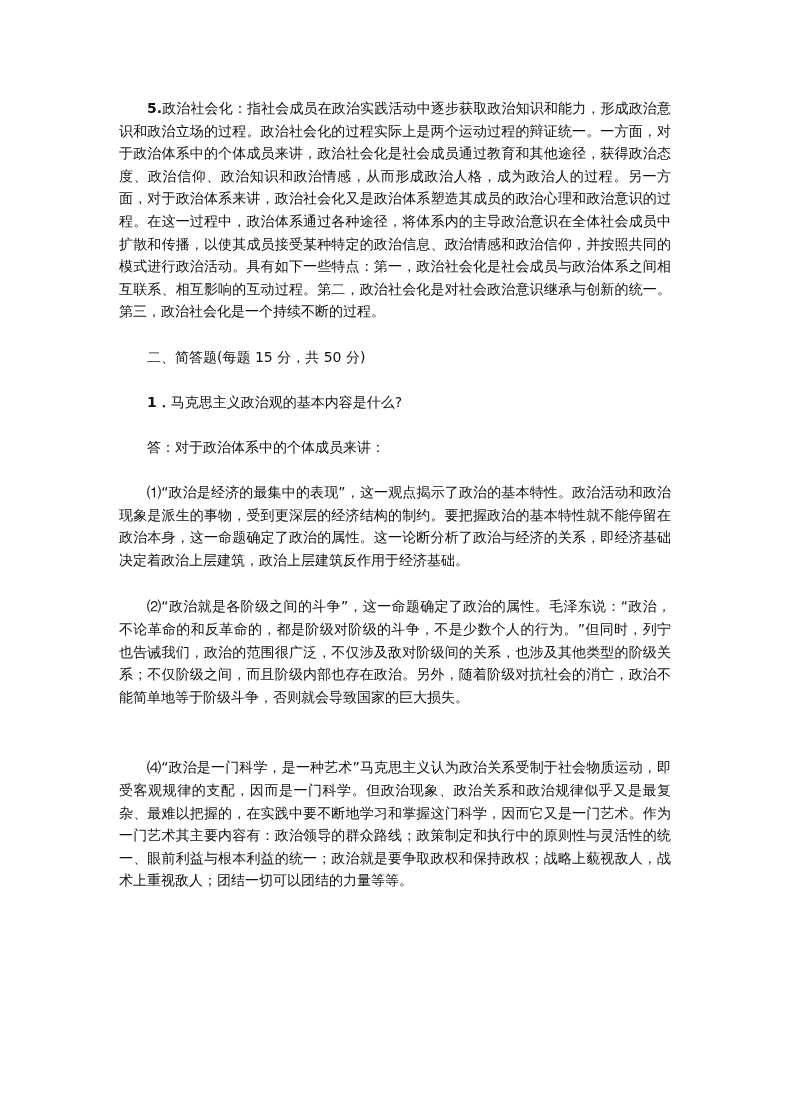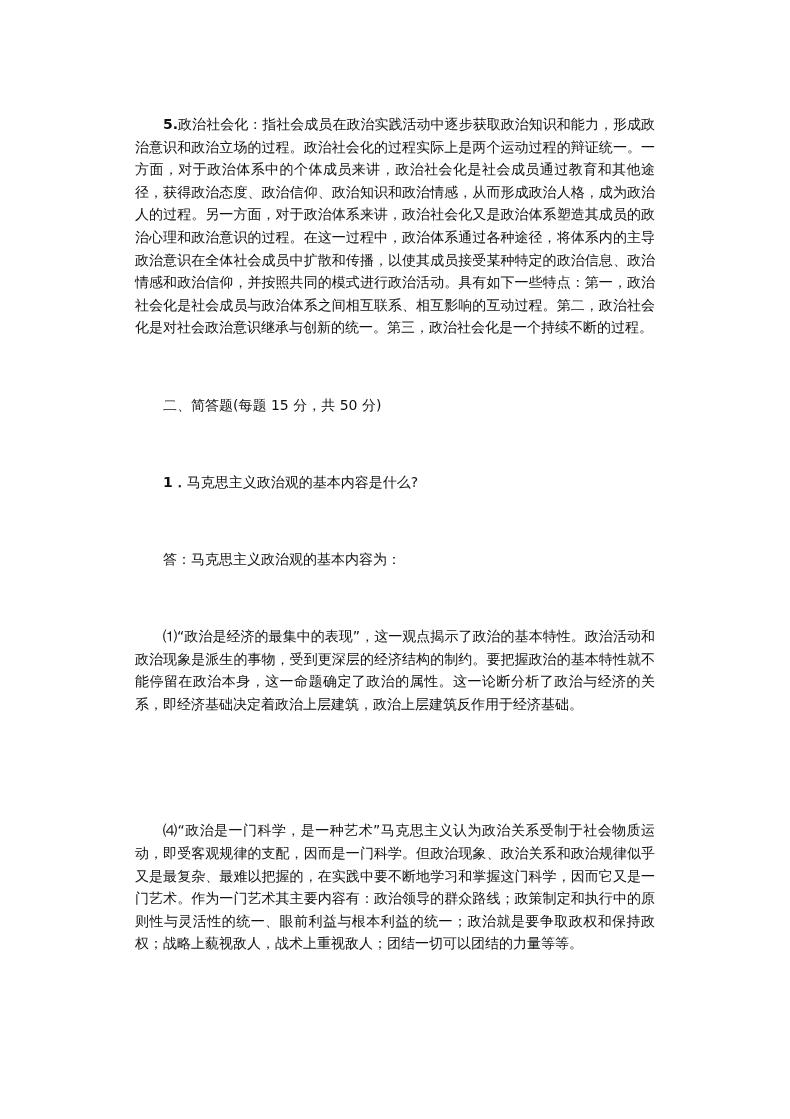--- a/index.html
+++ b/index.html
@@ -15,21 +15,21 @@
       font-family: "DejaVu Sans", "Liberation Sans", sans-serif;
       color: #111111;
     }
     .page {
       position: absolute;
       left: 119px;
       top: 97px;
       width: 552px;
     }
     .para {
-      margin: 16px;
+      margin: 0;
       font-size: 14px;
       line-height: 22.6px;
       text-indent: 28px;
       text-align: justify;
       letter-spacing: 0px;
       word-break: break-all;
     }
     .gap { height: 22.6px; }
     .gap-lg { height: 24px; }
     .num { font-weight: bold; }
@@ -44,28 +44,29 @@
   <div class="gap"></div>
 
   <p class="para">二、简答题(每题 15 分，共 50 分)</p>
 
   <div class="gap"></div>
 
   <p class="para"><span class="num">1．</span><span>马克思主义政治观的基本内容是什么?</span></p>
 
   <div class="gap"></div>
 
-  <p class="para">答：马克思主义政治观的基本内容为：</p>
+  <p class="para">答：对于政治体系中的个体成员来讲：</p>
 
   <div class="gap"></div>
 
   <p class="para"><span>⑴</span><span>“政治是经济的最集中的表现”，这一观点揭示了政治的基本特性。政治活动和政治现象是派生的事物，受到更深层的经济结构的制约。要把握政治的基本特性就不能停留在政治本身，这一命题确定了政治的属性。这一论断分析了政治与经济的关系，即经济基础决定着政治上层建筑，政治上层建筑反作用于经济基础。</span></p>
 
   <div class="gap-lg"></div>
 
+  <p class="para"><span>⑵</span><span>“政治就是各阶级之间的斗争”，这一命题确定了政治的属性。毛泽东说：“政治，不论革命的和反革命的，都是阶级对阶级的斗争，不是少数个人的行为。”但同时，列宁也告诫我们，政治的范围很广泛，不仅涉及敌对阶级间的关系，也涉及其他类型的阶级关系；不仅阶级之间，而且阶级内部也存在政治。另外，随着阶级对抗社会的消亡，政治不能简单地等于阶级斗争，否则就会导致国家的巨大损失。</span></p>
 
   <div class="gap-lg"></div>
 
 
   <div class="gap-lg"></div>
 
   <p class="para"><span>⑷</span><span>“政治是一门科学，是一种艺术”马克思主义认为政治关系受制于社会物质运动，即受客观规律的支配，因而是一门科学。但政治现象、政治关系和政治规律似乎又是最复杂、最难以把握的，在实践中要不断地学习和掌握这门科学，因而它又是一门艺术。作为一门艺术其主要内容有：政治领导的群众路线；政策制定和执行中的原则性与灵活性的统一、眼前利益与根本利益的统一；政治就是要争取政权和保持政权；战略上藐视敌人，战术上重视敌人；团结一切可以团结的力量等等。</span></p>
 
   <div class="gap-lg"></div>
 

